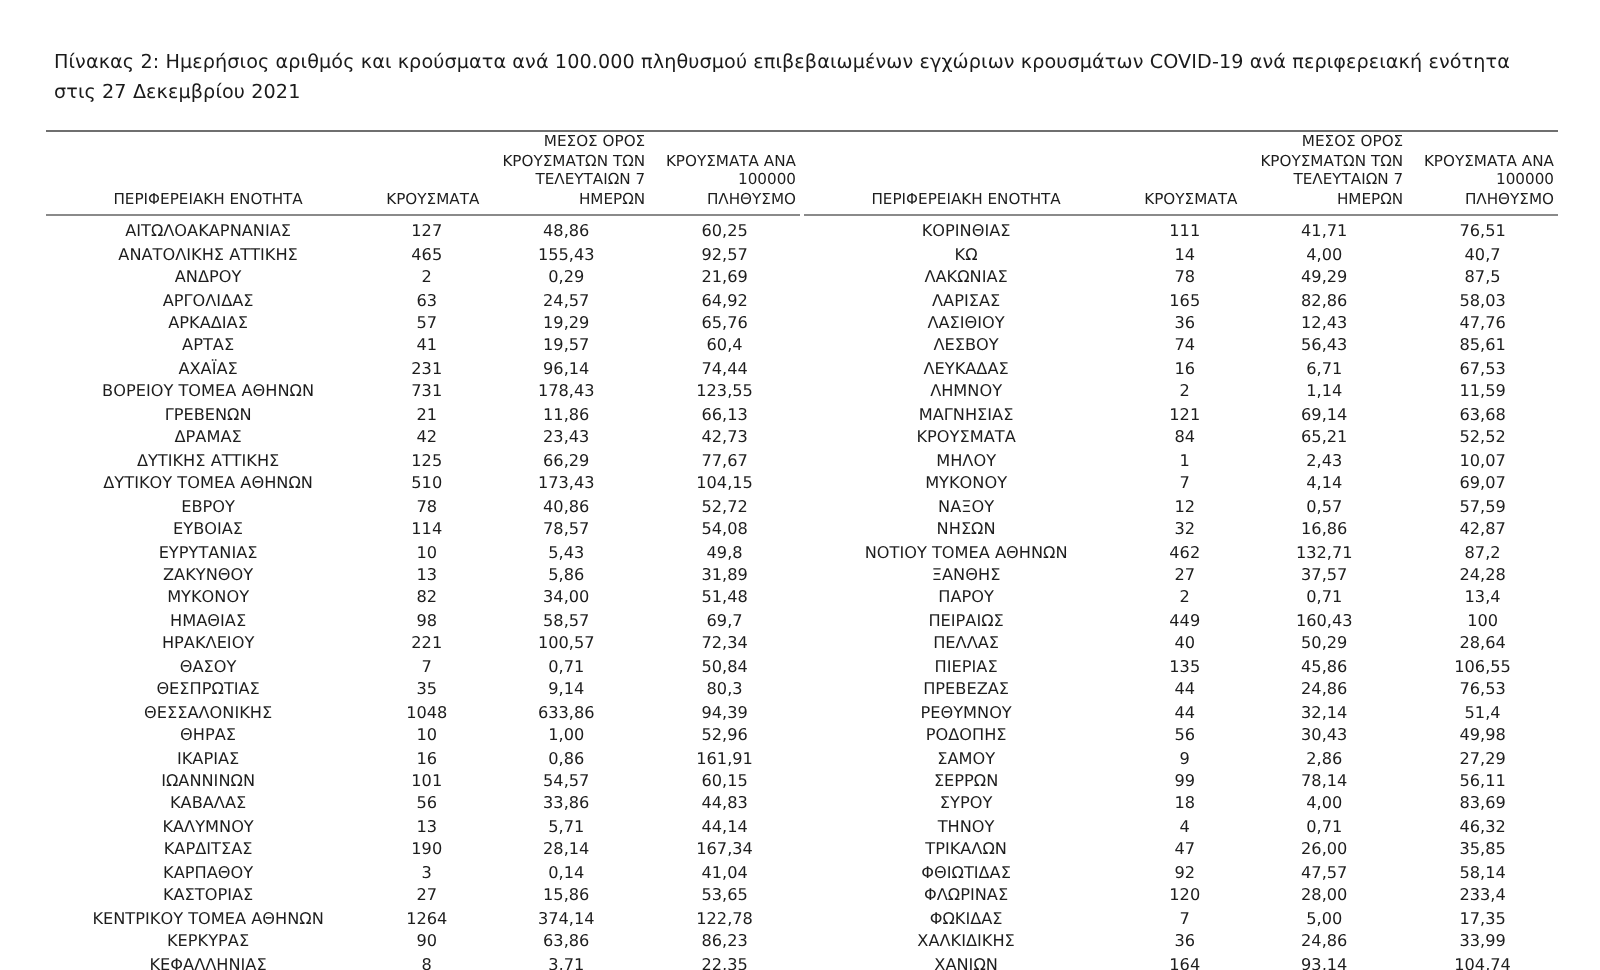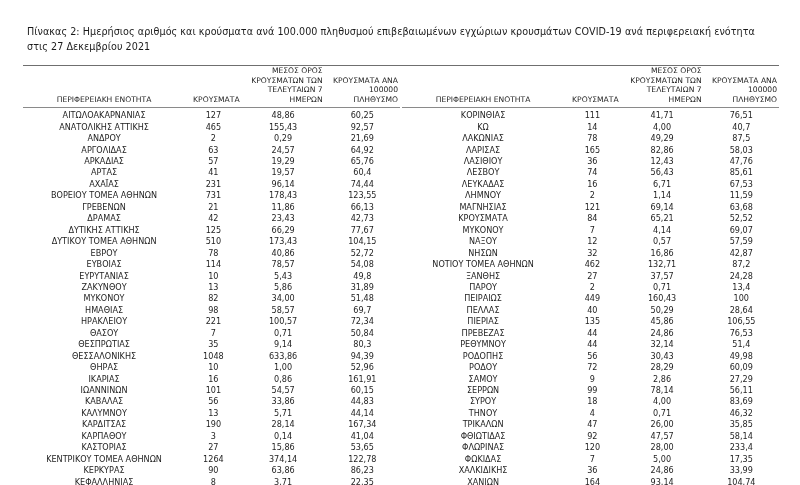--- a/index.html
+++ b/index.html
@@ -385,20 +385,26 @@
             <td class="v-avg">69,14</td>
             <td class="v-per">63,68</td>
           </tr>
           <tr>
             <td class="v-name">ΚΡΟΥΣΜΑΤΑ</td>
             <td class="v-cases">84</td>
             <td class="v-avg">65,21</td>
             <td class="v-per">52,52</td>
           </tr>
           <tr>
+            <td class="v-name">ΜΗΛΟΥ</td>
+            <td class="v-cases">1</td>
+            <td class="v-avg">2,43</td>
+            <td class="v-per">10,07</td>
+          </tr>
+          <tr>
             <td class="v-name">ΜΥΚΟΝΟΥ</td>
             <td class="v-cases">7</td>
             <td class="v-avg">4,14</td>
             <td class="v-per">69,07</td>
           </tr>
           <tr>
             <td class="v-name">ΝΑΞΟΥ</td>
             <td class="v-cases">12</td>
             <td class="v-avg">0,57</td>
             <td class="v-per">57,59</td>
@@ -457,26 +463,20 @@
             <td class="v-avg">32,14</td>
             <td class="v-per">51,4</td>
           </tr>
           <tr>
             <td class="v-name">ΡΟΔΟΠΗΣ</td>
             <td class="v-cases">56</td>
             <td class="v-avg">30,43</td>
             <td class="v-per">49,98</td>
           </tr>
           <tr>
-            <td class="v-name">ΡΟΔΟΥ</td>
-            <td class="v-cases">72</td>
-            <td class="v-avg">28,29</td>
-            <td class="v-per">60,09</td>
-          </tr>
-          <tr>
             <td class="v-name">ΣΑΜΟΥ</td>
             <td class="v-cases">9</td>
             <td class="v-avg">2,86</td>
             <td class="v-per">27,29</td>
           </tr>
           <tr>
             <td class="v-name">ΣΕΡΡΩΝ</td>
             <td class="v-cases">99</td>
             <td class="v-avg">78,14</td>
             <td class="v-per">56,11</td>

